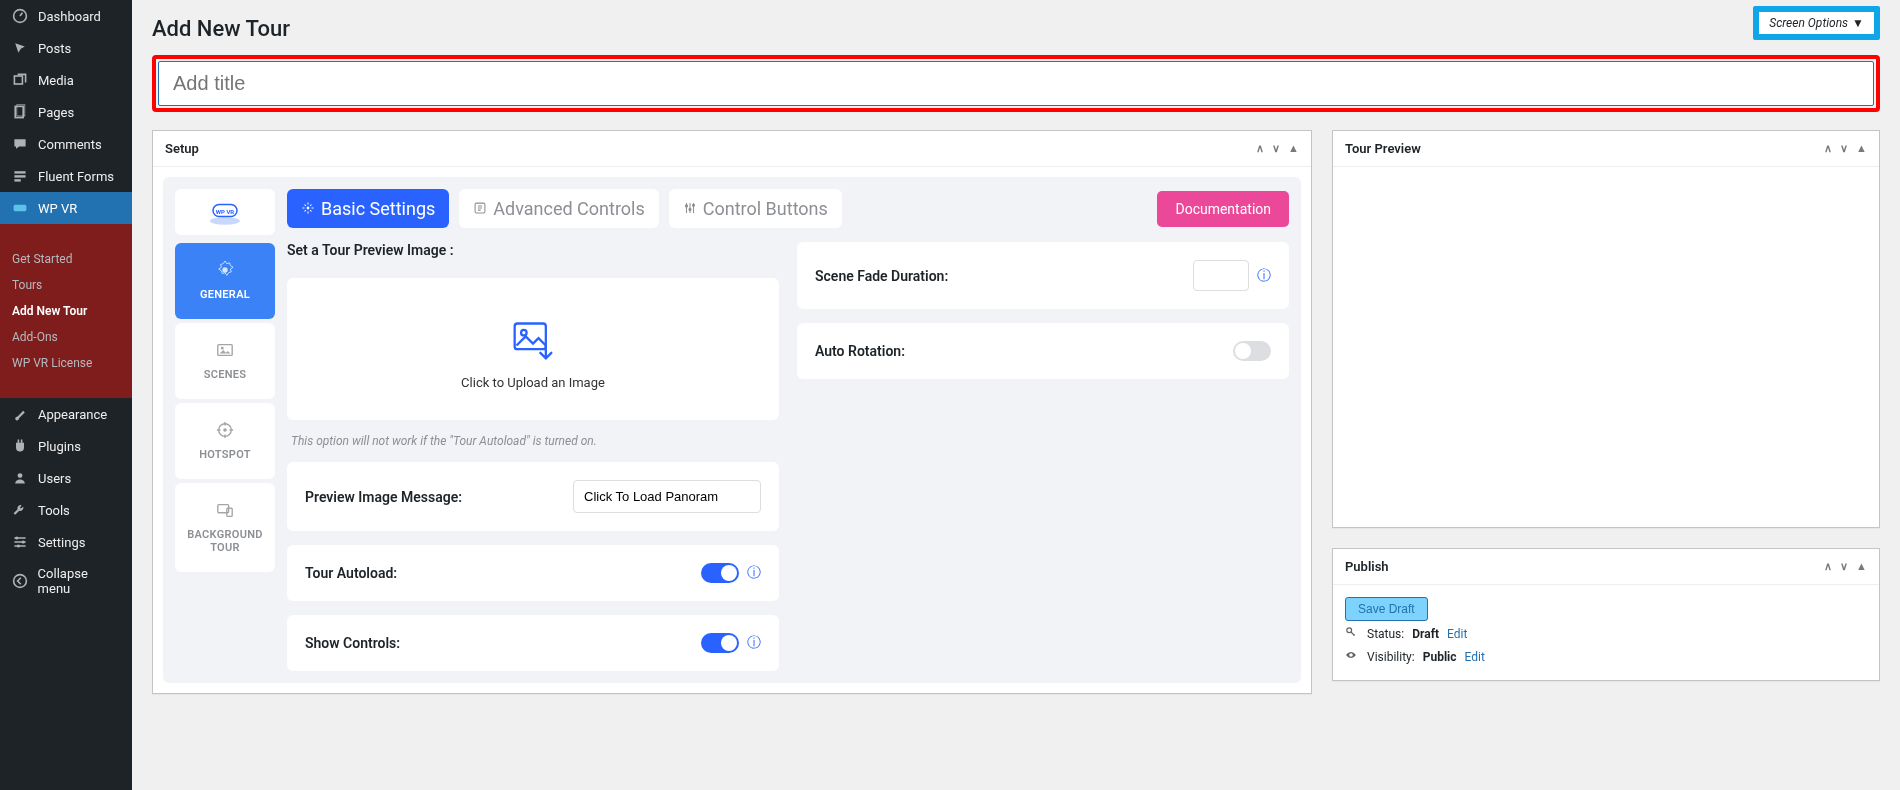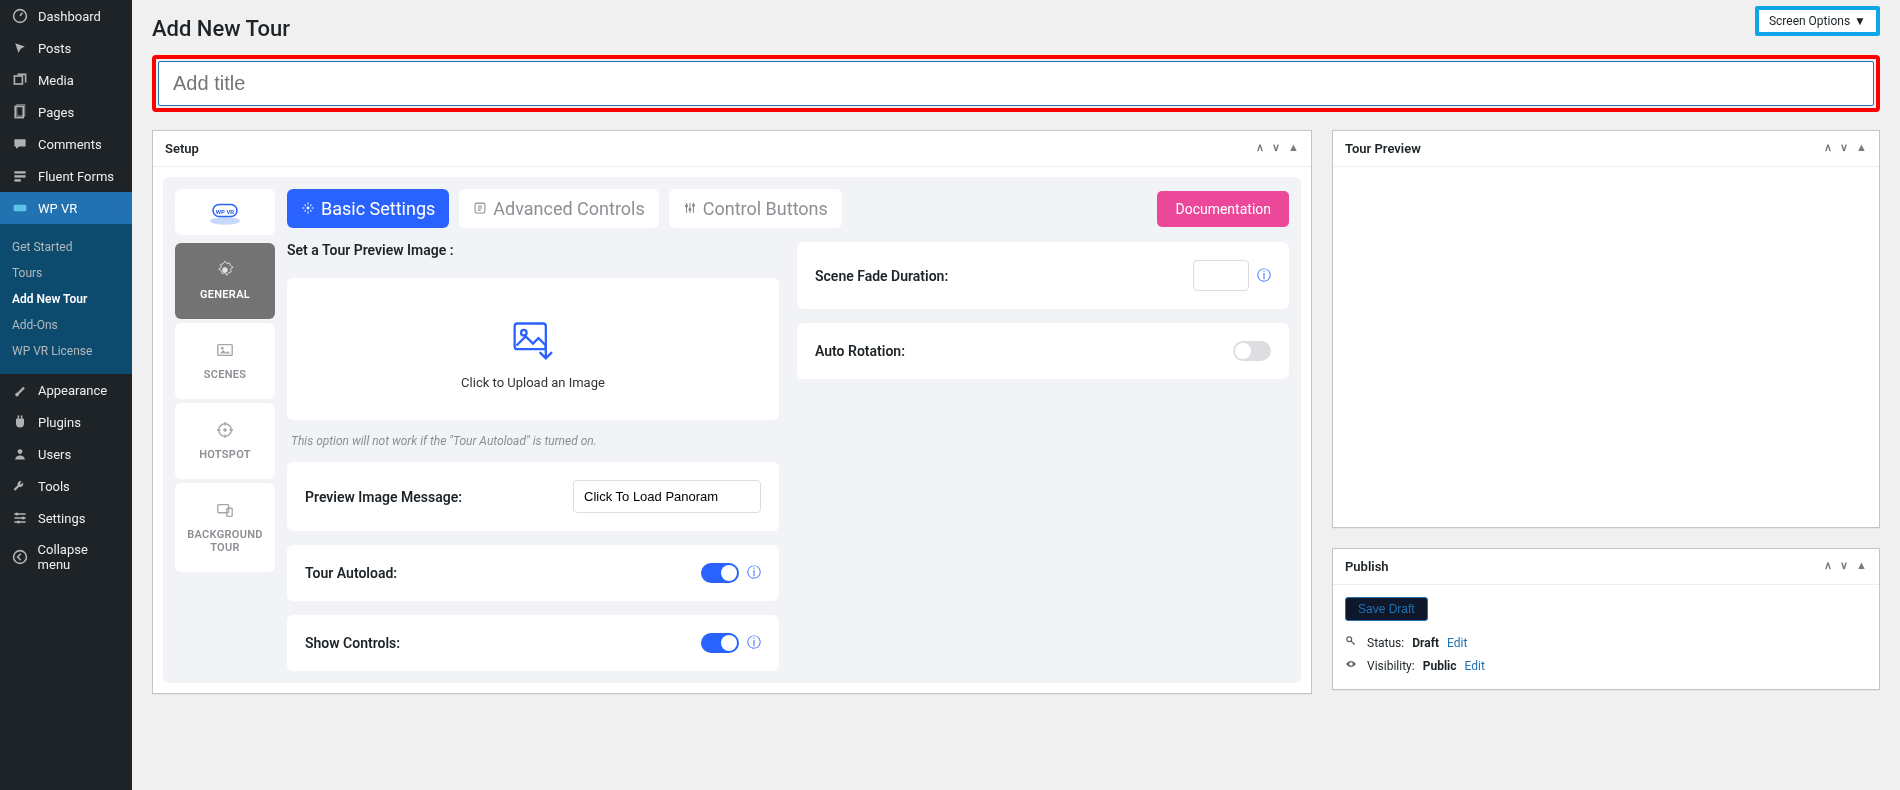--- a/index.html
+++ b/index.html
@@ -5,46 +5,46 @@
 * { margin: 0; padding: 0; box-sizing: border-box; }
 body { font-family: -apple-system, BlinkMacSystemFont, "Segoe UI", Roboto, sans-serif; background: #f0f0f1; font-size: 13px; color: #1d2327; }
 .wrap { display: flex; min-height: 790px; }
 
 
 .sidebar { width: 132px; background: #1d2327; color: #fff; flex-shrink: 0; }
 .side-item { display: flex; align-items: center; padding: 8px 10px; color: #eee; cursor: pointer; font-size: 13px; }
 .side-item .icn { width: 20px; margin-right: 8px; display: inline-flex; align-items: center; justify-content: center; opacity: .7; }
 .side-item.active { background: #2271b1; color: #fff; position: relative; }
 .side-item.active::after { content: ""; position: absolute; right: -8px; top: 50%; transform: translateY(-50%); border: 8px solid transparent; border-left-color: #2271b1; }
-.side-sub { background: #0c4a6e; padding: 10px 0; }
+.side-sub { background: #7f1d1d; padding: 22px 0; }
 .side-sub a { display: block; padding: 6px 12px; color: #b4b9be; font-size: 12px; cursor: pointer; }
 .side-sub a.current { color: #fff; font-weight: 600; }
 
 
 .main { flex: 1; padding: 10px 20px; position: relative; }
-.top-btn { position: absolute; right: 20px; top: 6px; background: #fff; border: 4px solid #0ea5e9; padding: 4px 10px; font-size: 12px; border-radius: 2px; display: flex; align-items: center; gap: 4px; cursor: pointer; }
+.top-btn { position: absolute; right: 20px; top: 6px; background: #fff; border: 6px solid #0ea5e9; padding: 4px 10px; font-size: 12px; border-radius: 2px; display: flex; align-items: center; gap: 4px; cursor: pointer; font-style: italic; }
 h1.page-title { font-size: 22px; font-weight: 500; margin: 6px 0 14px; }
 .title-wrap { border: 4px solid #ff0000; border-radius: 4px; padding: 2px; margin-bottom: 18px; }
 .title-input { width: 100%; padding: 10px 14px; font-size: 20px; border: 1px solid #2271b1; outline: none; border-radius: 2px; }
 
 .cols { display: flex; gap: 20px; align-items: flex-start; }
 .left { flex: 1; }
 .right { width: 548px; flex-shrink: 0; }
 
 .box { background: #fff; border: 1px solid #c3c4c7; box-shadow: 0 1px 1px rgba(0,0,0,.04); margin-bottom: 20px; }
-.box-head { display: flex; justify-content: space-between; padding: 10px 12px; border-bottom: 1px solid #eee; font-weight: 600; }
+.box-head { display: flex; align-items: center; justify-content: space-between; padding: 10px 12px; border-bottom: 1px solid #eee; font-weight: 600; }
 .box-ctrl { display: flex; gap: 8px; }
 .box-ctrl span { cursor: pointer; opacity: .6; font-size: 11px; }
 .box-body { padding: 0; }
 
 
 .setup-body { display: flex; background: #f1f3f6; padding: 12px; gap: 0; border-radius: 6px; margin: 10px; }
 .setup-vtabs { width: 100px; display: flex; flex-direction: column; gap: 4px; }
 .vtab { background: #fff; border-radius: 6px; padding: 18px 6px; text-align: center; color: #8c8f94; font-size: 11px; font-weight: 600; letter-spacing: .3px; cursor: pointer; }
-.vtab.active { background: #737373; color: #fff; }
+.vtab.active { background: #3b82f6; color: #fff; }
 .vtab .vi { display: block; margin: 0 auto 6px; opacity: .8; }
 .vtab .vi svg { width: 18px; height: 18px; }
 
 .setup-right { flex: 1; padding-left: 12px; display: flex; flex-direction: column; }
 .logo-row { display: flex; align-items: center; gap: 10px; margin-bottom: 14px; }
 .htabs { display: flex; gap: 10px; align-items: center; flex: 1; }
 .htab { background: #fff; border-radius: 6px; padding: 9px 14px; display: flex; align-items: center; gap: 6px; color: #8c8f94; font-size: 18px; cursor: pointer; }
 .htab.active { background: #2962ff; color: #fff; }
 .doc-btn { margin-left: auto; background: #ec4899; color: #fff; border-radius: 5px; padding: 10px 18px; font-size: 14px; cursor: pointer; }
 
@@ -65,21 +65,21 @@
 
 .toggle { width: 38px; height: 20px; background: #2962ff; border-radius: 20px; position: relative; cursor: pointer; }
 .toggle::after { content: ""; position: absolute; right: 2px; top: 2px; width: 16px; height: 16px; background: #fff; border-radius: 50%; }
 .toggle.off { background: #dcdee2; }
 .toggle.off::after { right: auto; left: 2px; }
 
 .txt-right { display: flex; align-items: center; gap: 8px; }
 
 
 .pub-body { padding: 12px; }
-.save-btn { border: 1px solid #2271b1; color: #2271b1; background: #0f172a; padding: 4px 12px; border-radius: 3px; font-size: 12px; cursor: pointer; margin-bottom: 10px; }
+.save-btn { border: 1px solid #2271b1; color: #2271b1; background: #7dd3fc; padding: 4px 12px; border-radius: 3px; font-size: 12px; cursor: pointer; margin-bottom: 1px; }
 .pub-row { display: flex; align-items: center; gap: 8px; font-size: 12px; padding: 4px 0; }
 .pub-row .pi { width: 14px; opacity: .7; }
 .pub-row a { color: #2271b1; cursor: pointer; }
 
 .preview-body { height: 360px; }
 </style>
 </head>
 <body>
 
 <div class="wrap">

